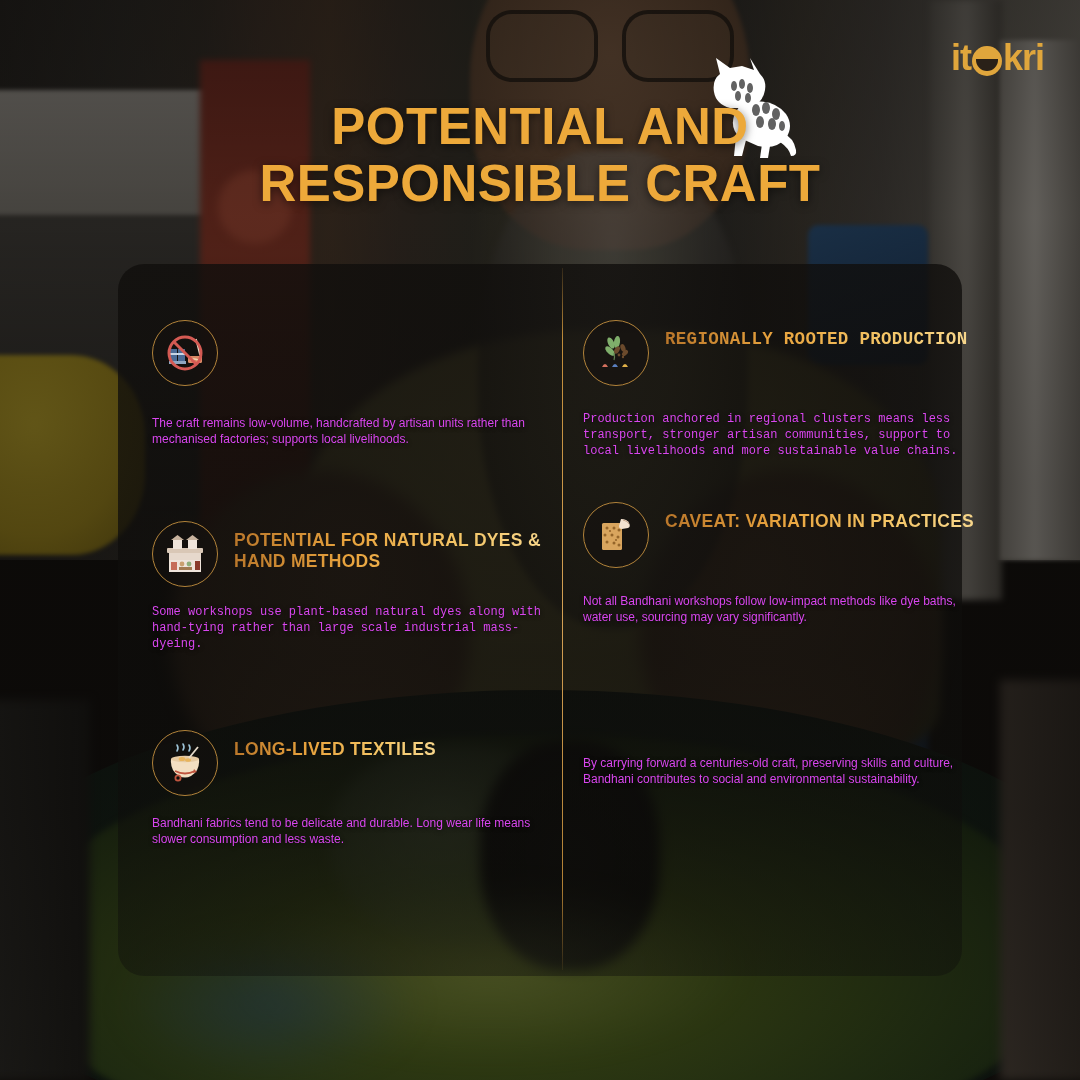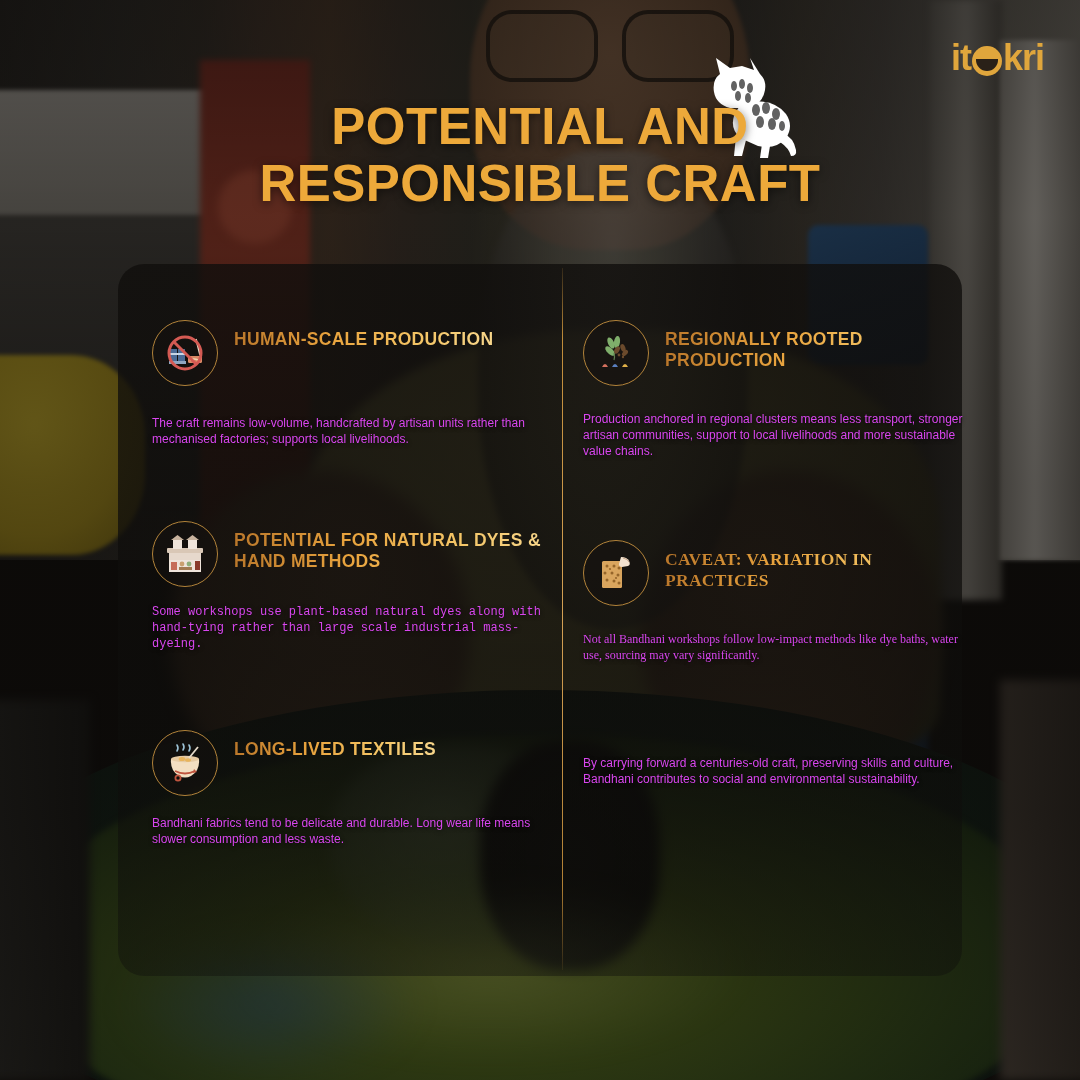--- a/index.html
+++ b/index.html
@@ -232,23 +232,23 @@
     -webkit-text-fill-color:transparent; color:#eda93a;
   }
   .card-body {
     margin-top:26px; font-size:12px; line-height:1.32;
     color:#d946ef; font-weight:400;
     text-shadow:0 1px 4px rgba(0,0,0,.7);
   }
 
   
   #card-0 { left:152px; top:320px; }
-  #card-1 { left:583px; top:320px; }
+  #card-1 { left:583px; top:320px;font-family:Liberation Mono, monospace; }
   #card-2 { left:152px; top:521px; }
-  #card-3 { left:583px; top:540px;font-family:Liberation Serif, serif; }
+  #card-3 { left:583px; top:502px; }
   #card-4 { left:152px; top:730px; }
   #card-5 { left:583px; top:730px; }
   #card-1 .card-body, #card-3 .card-body, #card-5 .card-body { margin-top:26px; }
   #card-0 .card-body { margin-top:30px; }
   #card-2 .card-body { margin-top:18px;font-family:Liberation Mono, monospace; }
   #card-4 .card-body { margin-top:20px; }
   #card-5 .card-body { }
 </style>
 </head>
 <body>
@@ -330,21 +330,20 @@
           <rect x="17" y="20" width="7" height="12" fill="#4b6b96"></rect>
           <rect x="9" y="24" width="15" height="2" fill="#c9d6e6"></rect>
           <rect x="8" y="32" width="17" height="3" fill="#8fa6c0"></rect>
           <rect x="27" y="27" width="14" height="7" rx="1.5" fill="#d98a66"></rect>
           <path d="M29 31 q4-2 8 0" stroke="#f3d5b0" stroke-width="1.4" fill="none"></path>
           <path d="M35 10 L39 26" stroke="#e8d9c6" stroke-width="1.6"></path>
           <circle cx="24" cy="24" r="16" fill="none" stroke="#d45a53" stroke-width="3"></circle>
           <line x1="13" y1="13" x2="35" y2="35" stroke="#d45a53" stroke-width="3"></line>
         </svg>
       </div>
-      <div class="card-title">HUMAN-SCALE PRODUCTION</div>
     </div>
     <div class="card-body">The craft remains low-volume, handcrafted by artisan units rather than mechanised factories; supports local livelihoods.</div>
   </div>
 
   <div class="card" id="card-1">
     <div class="card-head">
       <div class="icon-circle">
         <svg viewBox="0 0 48 48" width="48" height="48" aria-hidden="true">
           <g fill="#7fae6b">
             <ellipse cx="19" cy="14" rx="3" ry="6" transform="rotate(-25 19 14)"></ellipse>

